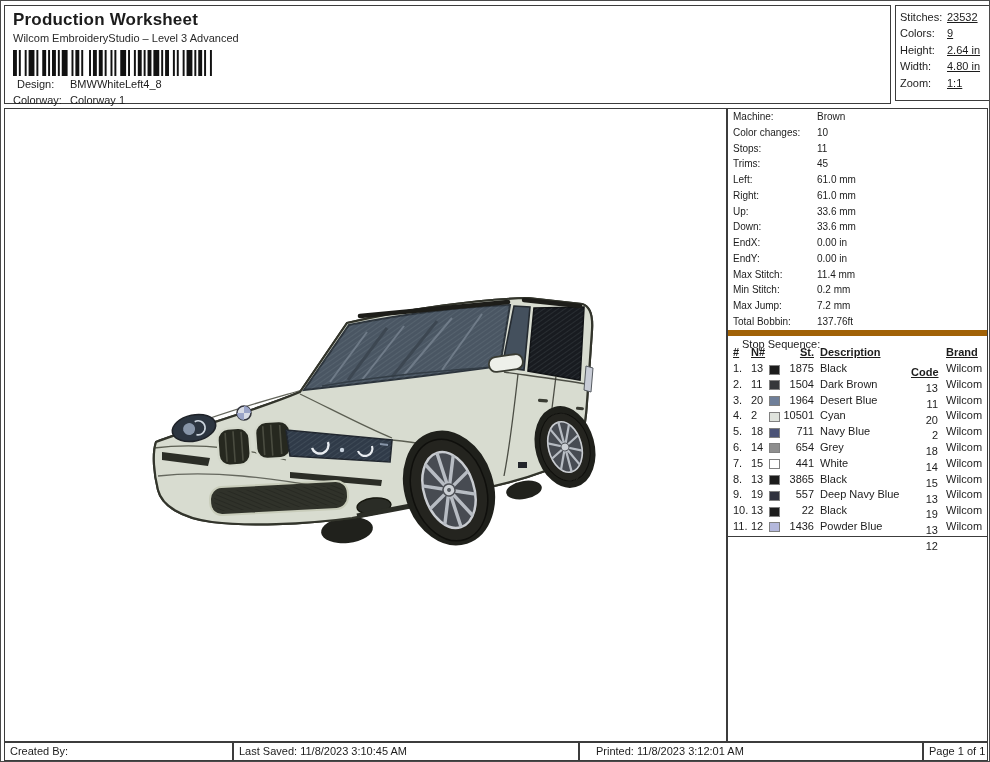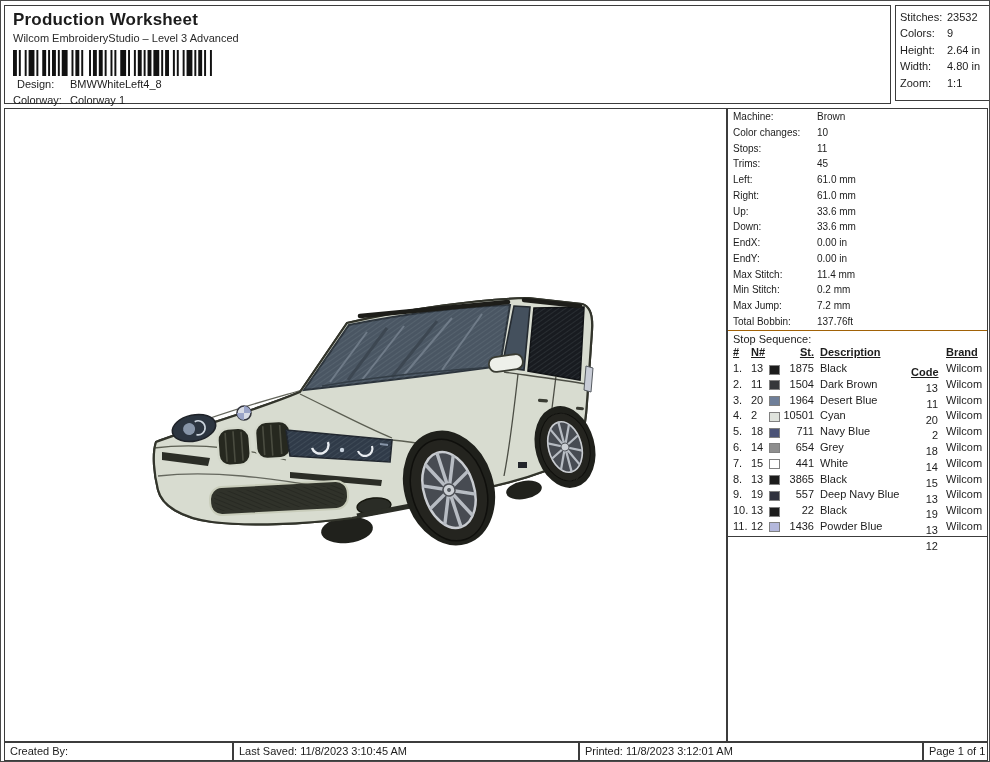--- a/index.html
+++ b/index.html
@@ -15,52 +15,52 @@
   .barcode{position:absolute;left:8px;top:44px;width:214px;height:26px;}
   .barcode rect{fill:#111;}
   .kv{position:absolute;font-size:11px;}
   .hdr-design-label{left:0;top:72px;padding-left:12px;}   .hdr-design-value{left:65px;top:72px;}
   .hdr-colorway-label{left:8px;top:88px;} .hdr-colorway-value{left:65px;top:88px;}
 
   .hdr-stats{left:894px;top:4px;width:114px;height:96px;}
   .stats-list{position:absolute;left:0;top:5px;right:0;}
   .s-stat{position:relative;height:16.4px;font-size:11px;}
   .s-stat .lbl{position:absolute;left:4px;}
-  .s-stat .val{position:absolute;left:51px;}
+  .s-stat .val{position:absolute;left:51px;text-decoration:underline;}
 
   
   .design-area{left:3px;top:107px;width:723px;height:634px;}
   .car-svg{position:absolute;left:147px;top:171px;width:448px;height:272px;}
 
   
   .info-panel{left:726px;top:107px;width:261px;height:634px;}
   .machine-list{position:absolute;left:0;top:2px;right:0;}
   .m-row{position:relative;height:15.75px;font-size:10px;}
   .m-row .lbl{position:absolute;left:5px;}
   .m-row .val{position:absolute;left:89px;}
-  .stop-title{position:absolute;left:0;right:0;top:221px;height:16px;border-top:1px solid #a16207;
-              font-size:11px;line-height:16px;padding-left:5px;box-sizing:border-box;}
+  .stop-title{position:absolute;left:0;right:0;top:221px;height:16px;border-top:6px solid #a16207;
+              font-size:11px;line-height:16px;padding-left:14px;box-sizing:border-box;}
   .seq-header{position:absolute;left:0;right:0;top:237px;height:15.5px;font-size:11px;font-weight:bold;}
   .seq-header span{text-decoration:underline;}
   .seq-rows{position:absolute;left:0;right:0;top:253px;}
   .s-row{position:relative;height:15.8px;font-size:11px;}
   .col-num{position:absolute;left:5px;width:18px;}
   .col-n{position:absolute;left:23px;width:16px;}
   .col-sw{position:absolute;left:41px;top:2.5px;width:11px;height:10px;border:1px solid #808080;box-sizing:border-box;}
   .col-st{position:absolute;left:53px;width:33px;text-align:right;}
   .col-desc{position:absolute;left:92px;width:90px;white-space:nowrap;}
   .col-code{position:absolute;left:183px;width:27px;text-align:right;margin-top:20px;}
   .col-brand{position:absolute;left:218px;width:42px;}
   .seq-bottom{position:absolute;left:0;right:0;top:427px;border-top:1px solid #3c3c3c;}
 
   
   .ftr{top:741px;height:19px;font-size:11px;line-height:17px;}
   .ftr-created{left:3px;width:229px;padding-left:5px;}
   .ftr-saved{left:232px;width:346px;padding-left:5px;}
-  .ftr-printed{left:578px;width:344px;padding-left:5px;}
+  .ftr-printed{left:578px;width:344px;padding-left:16px;}
   .ftr-page{left:922px;width:65px;padding-left:5px;}
 </style>
 </head>
 <body>
 
 <div class="page">
 
   <div class="box hdr-left">
     <div class="hdr-title">Production Worksheet</div>
     <div class="hdr-sub">Wilcom EmbroideryStudio – Level 3 Advanced</div>

